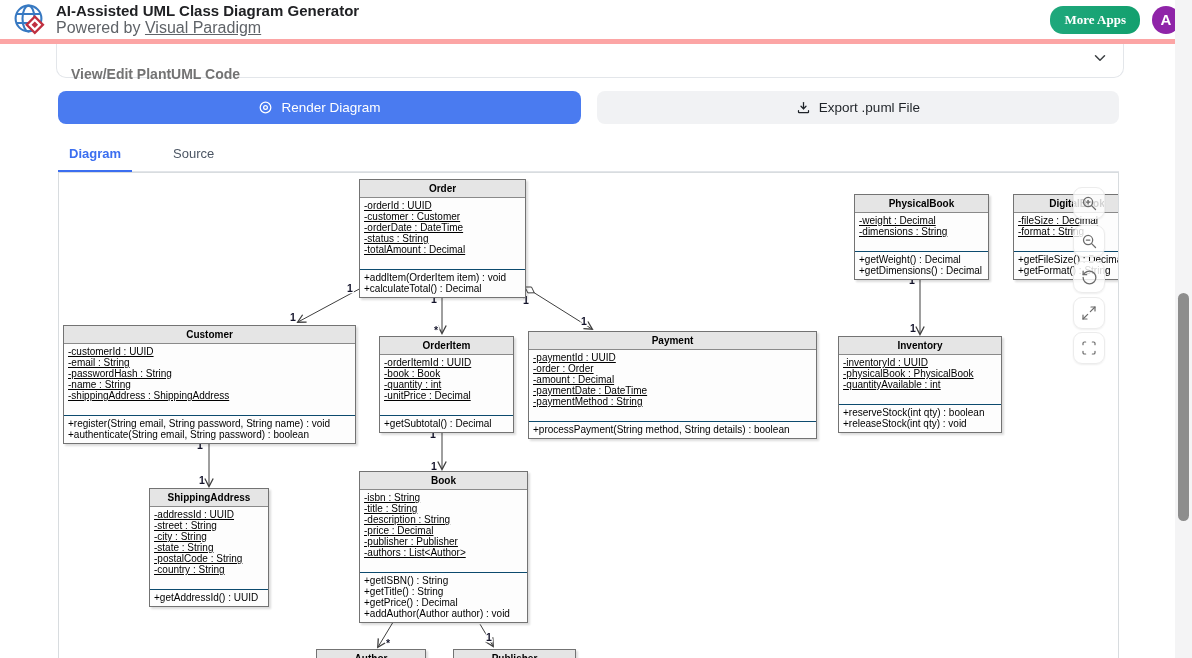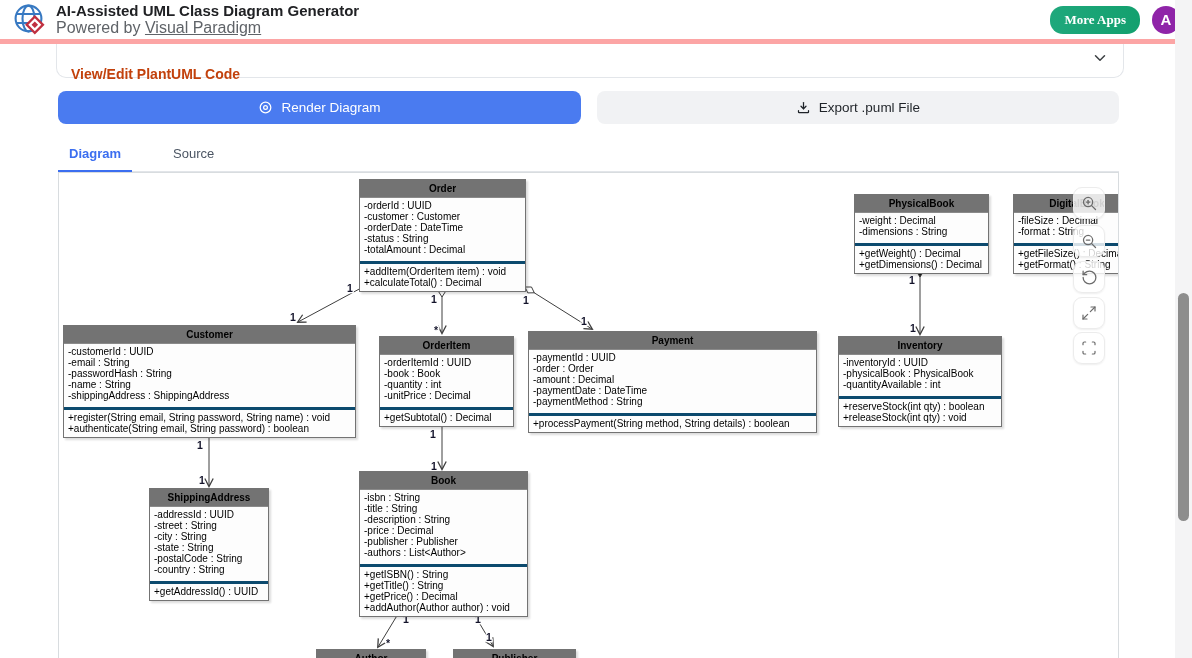--- a/index.html
+++ b/index.html
@@ -19,21 +19,21 @@
   .more-apps { border:none; cursor:pointer; height:28px; padding:0 14px; border-radius:13px;
                background:linear-gradient(90deg,#1fa87c,#13a06e); color:#fff; font-size:13px;
                font-weight:700; font-family:Liberation Serif, serif; }
   .avatar { width:28px; height:28px; border-radius:50%; background:#8f24a8; color:#fff;
             font-size:15px; font-weight:700; display:flex; align-items:center; justify-content:center; cursor:pointer; }
 
   
   .puml-card { position:absolute; left:56px; top:38px; width:1068px; height:40px;
                border:1px solid #e3e6ea; border-top:none; border-radius:0 0 10px 10px; background:#fff;
                display:flex; align-items:center; justify-content:space-between; padding:0 14px; cursor:pointer; }
-  .puml-card .card-title { font-size:14px; font-weight:700; color:#c2410c;margin-top:33px; }
+  .puml-card .card-title { font-size:14px; font-weight:700; color:#737373;margin-top:33px; }
 
   
   .actions-row { position:absolute; left:58px; top:91px; width:1061px; display:flex; gap:16px; }
   .btn { height:33px; border:none; border-radius:8px; font-size:13.5px; cursor:pointer;
          display:flex; align-items:center; justify-content:center; gap:8px;
          font-family:"Liberation Sans",sans-serif; }
   .render-btn { width:523px; background:#4a7bf0; color:#fff; }
   .export-btn { width:522px; background:#f1f2f4; color:#1f2328; }
 
   
@@ -42,23 +42,23 @@
   .tab { padding:0 11px; font-size:13px; color:#4b5563; cursor:pointer; display:flex; align-items:flex-start; }
   .tab.active { color:#3b6ef0; font-weight:700; border-bottom:2px solid #3b6ef0; margin-bottom:-1px; }
   .tab + .tab { margin-left:30px; }
 
   
   .canvas { position:absolute; left:58px; top:172px; width:1061px; height:486px; background:#fff;
             border:1px solid #d8dcdf; border-bottom:none; overflow:hidden; cursor:grab; }
   #edges { position:absolute; left:0; top:0; width:1061px; height:486px; z-index:1; }
   .uml-class { position:absolute; z-index:2; background:#fdfdfd; border:1px solid #737373;
                box-shadow:2px 2px 2px rgba(0,0,0,.14); font-size:10px; line-height:11px; color:#000; }
-  .uml-title { background:#737373; border-bottom:1px solid #8a8a8a; text-align:center;
+  .uml-title { background:#e5e5e5; border-bottom:1px solid #8a8a8a; text-align:center;
                font-weight:700; padding:3px 12px; white-space:nowrap; overflow:hidden; }
-  .uml-attrs { padding:2px 4px 6px; border-bottom:3px solid #0c4a6e; }
+  .uml-attrs { padding:2px 4px 14px; border-bottom:1px solid #0c4a6e;text-decoration:underline; }
   .uml-methods { padding:2px 4px 3px; }
   .uml-row { white-space:nowrap; overflow:hidden; }
 
   
   .ctrl-btn { position:absolute; left:1014px; width:32px; height:32px; border-radius:9px; z-index:5;
               background:rgba(255,255,255,.82); border:1px solid #ececec; cursor:pointer;
               box-shadow:0 1px 2px rgba(0,0,0,.07); display:flex; align-items:center; justify-content:center; }
   .ctrl-btn svg { stroke:#6b6b6b; }
 
   

